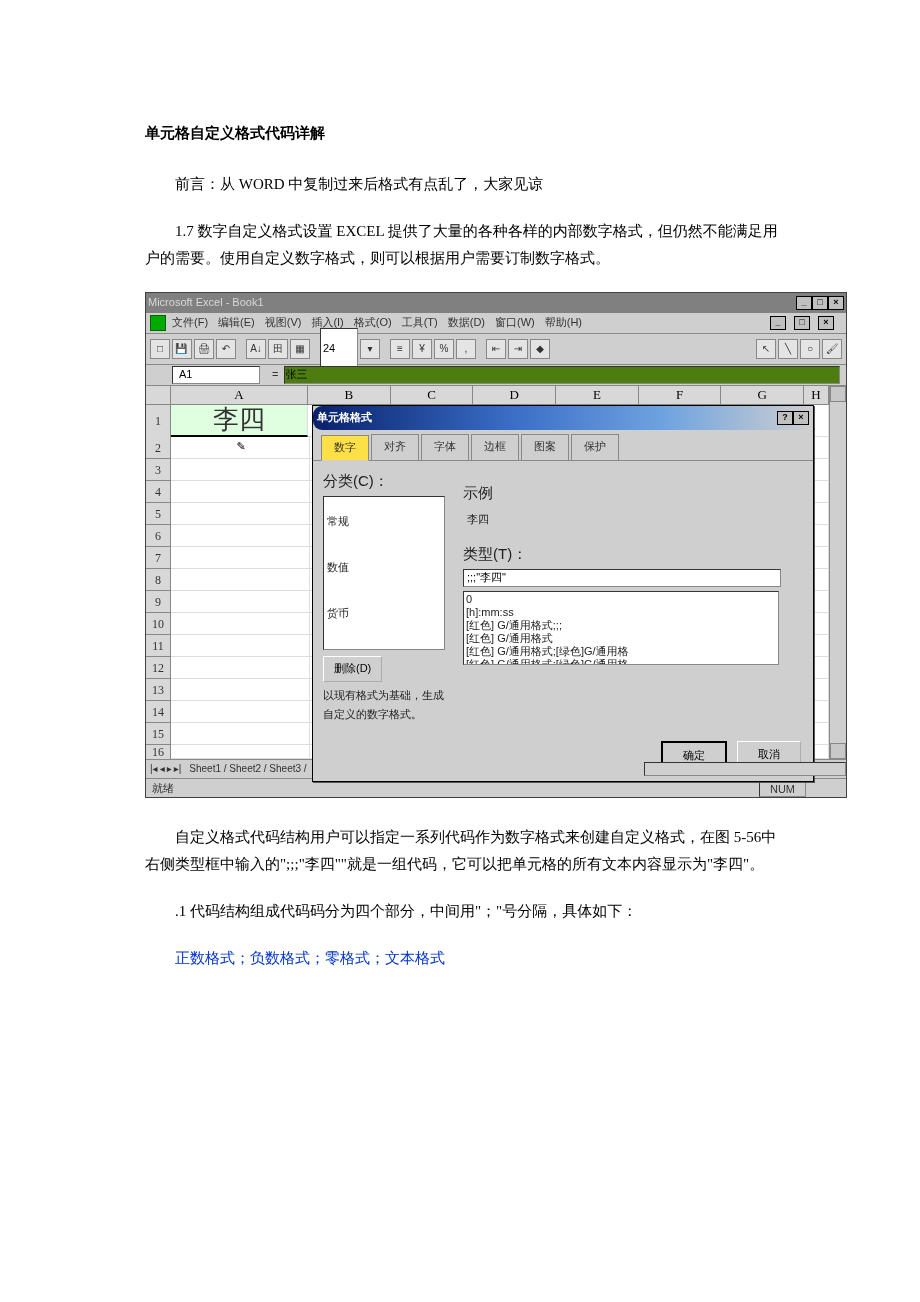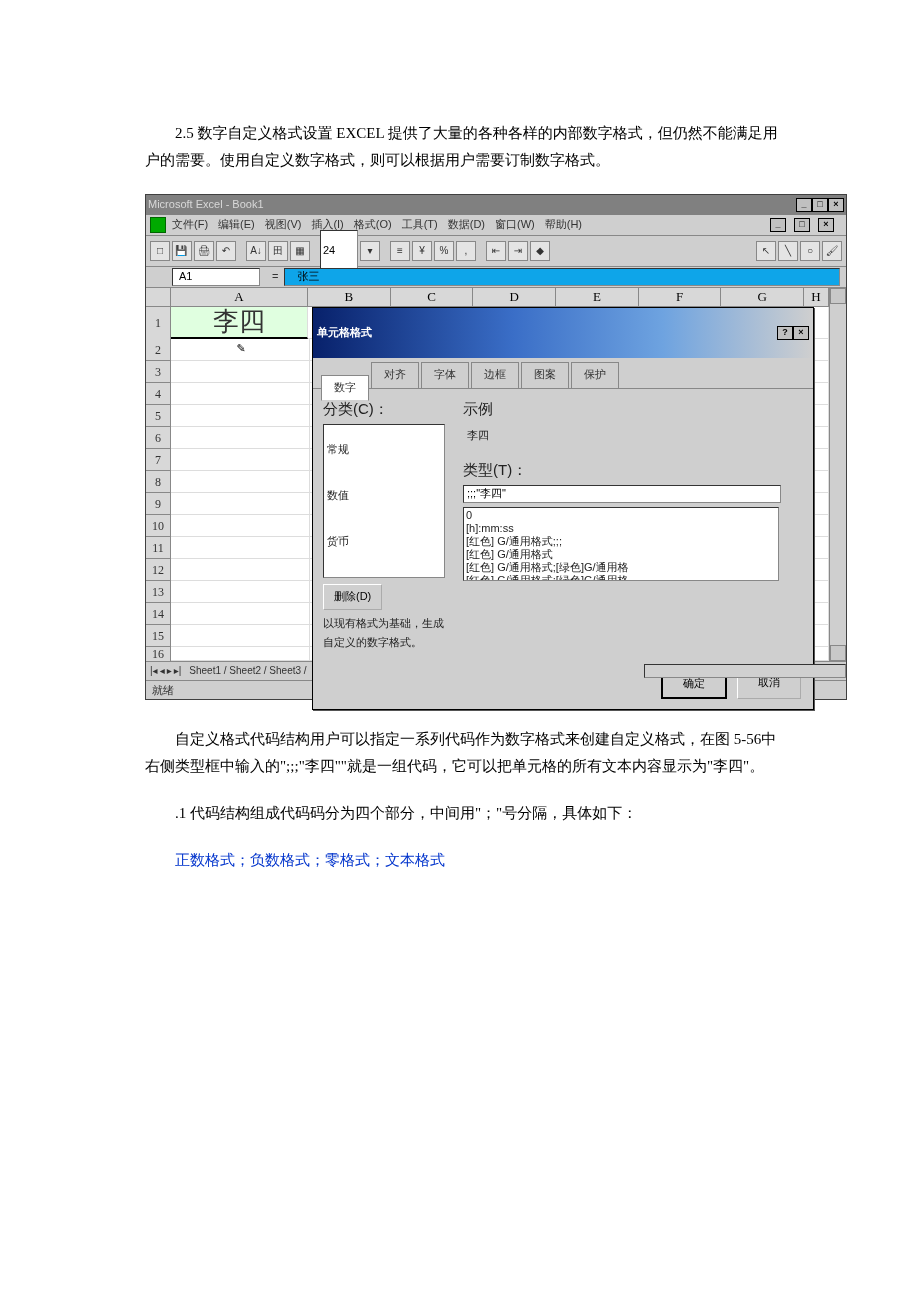--- a/index.html
+++ b/index.html
@@ -99,26 +99,26 @@
     background: #fff;
     margin: 0 6px 0 26px;
     display: inline-flex;
     align-items: center;
     padding-left: 6px;
     font-size: 11px;
   }
   .formulabox {
     height: 16px;
     border: 1px inset #888;
-    background: #0ea5e9;
+    background: #4d7c0f;
     flex: 1;
     margin-right: 6px;
     display: inline-flex;
     align-items: center;
-    padding-left: 12px;
+    padding-left: 0;
     font-family: "SimSun", serif;
   }
   .grid-area {
     display: flex;
     background: #fff;
     position: relative;
   }
   .colheads {
     display: flex;
     height: 18px;
@@ -218,23 +218,24 @@
     background: #cfcfcf;
     border: 1px solid #000;
     box-shadow: 1px 1px 0 #555;
     font-size: 11px;
   }
   .dlg-title {
     height: 18px;
     background: linear-gradient(to right, #08216b, #3a6ec7 40%, #6ea3e0 70%, #cfcfcf);
     color: #fff;
     font-weight: bold;
-    padding: 16px 4px;
-    display: flex;
-    align-items: center;
+    padding: 3px 4px;
+    display: flex;
+    align-items: center;
+    border-radius: 9px;
   }
   .dlg-close {
     margin-left: auto;
     display: flex;
     gap: 0;
   }
   .dlg-close .wb { width: 14px; height: 12px; background: #c0c0c0; border: 1px solid #000; font-size: 9px; text-align: center; line-height: 10px; color: #000; font-weight: bold;}
   .tabs-row {
     display: flex;
     padding: 4px 8px 0 8px;
@@ -243,34 +244,34 @@
   .tab {
     padding: 2px 12px;
     border: 1px solid #888;
     border-bottom: none;
     background: #cfcfcf;
     font-size: 11px;
     color: #333;
     margin-right: 2px;
   }
   .tab.active {
-    background: #ffffff;
+    background: #fde047;
     border-bottom: 1px solid #cfcfcf;
     position: relative;
-    top: 13px;
+    top: 1px;
     font-weight: normal;
   }
   .dlg-body {
     border-top: 1px solid #888;
     padding: 6px 10px 10px 10px;
     display: flex;
     gap: 10px;
   }
   .dlg-left { width: 130px; }
-  .dlg-right { flex: 1; }
+  .dlg-right { flex: 1; margin-top: 12px; }
   .lbl { font-size: 15px; color: #222; margin-bottom: 2px; }
   .catlist {
     width: 120px;
     height: 150px;
     background: #fff;
     border: 1px inset #888;
     overflow: hidden;
     font-size: 11px;
     line-height: 14px;
     padding: 1px 0;
@@ -344,23 +345,25 @@
     border: 1px solid #888;
   }
   .rightbar::before { top: 0; }
   .rightbar::after { bottom: 0; }
 </style>
 </head>
 <body>
 
 <div class="page">
 
-
-
-  <div class="para">2.5  数字自定义格式设置 EXCEL 提供了大量的各种各样的内部数字格式，但仍然不能满足用户的需要。使用自定义数字格式，则可以根据用户需要订制数字格式。</div>
+  <div class="title">单元格自定义格式代码详解</div>
+
+  <div class="para">前言：从 WORD 中复制过来后格式有点乱了，大家见谅</div>
+
+  <div class="para">1.7  数字自定义格式设置 EXCEL 提供了大量的各种各样的内部数字格式，但仍然不能满足用户的需要。使用自定义数字格式，则可以根据用户需要订制数字格式。</div>
 
 
   <div class="excel-shot">
 
     <div class="titlebar">
       <span>Microsoft Excel - Book1</span>
       <div class="win-btns">
         <span class="wb">_</span>
         <span class="wb">□</span>
         <span class="wb">×</span>

